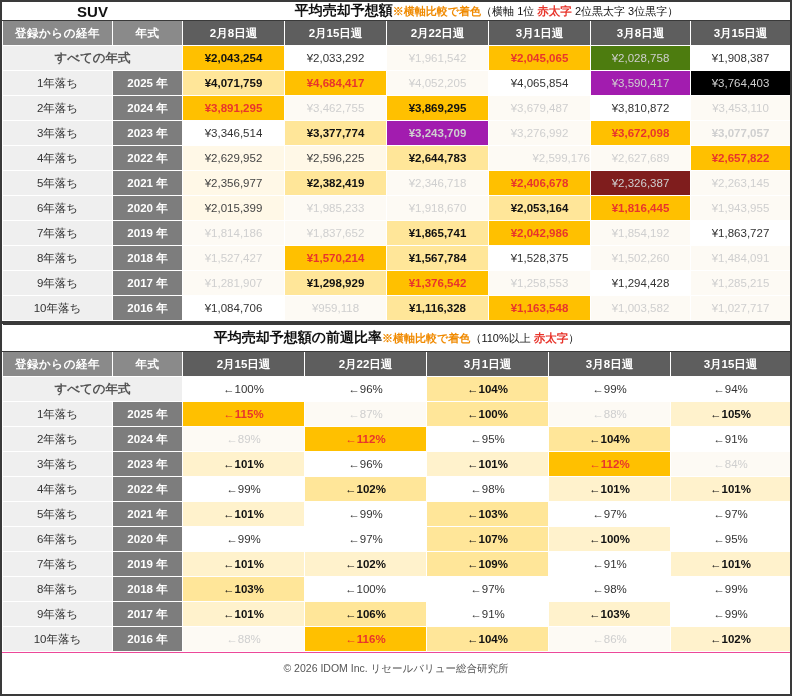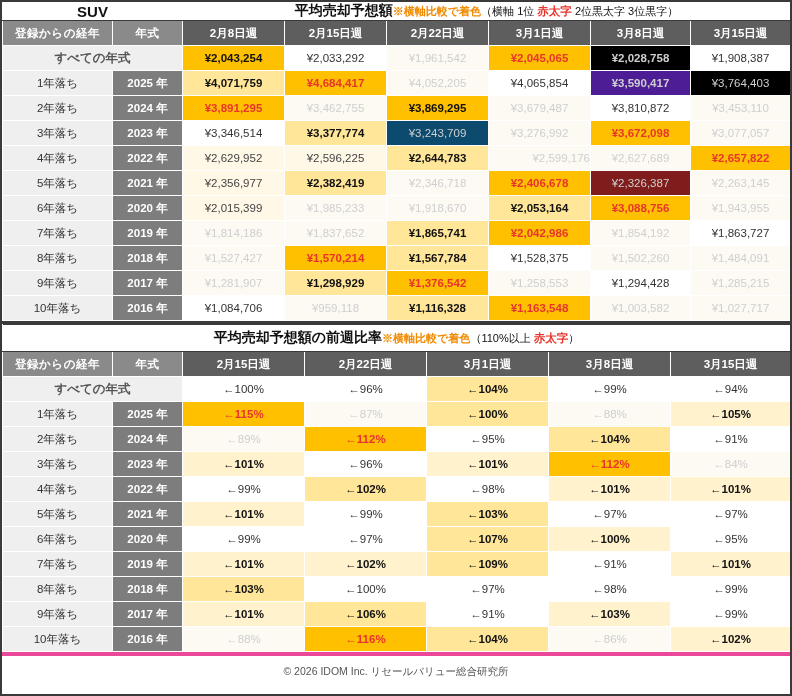--- a/index.html
+++ b/index.html
@@ -85,21 +85,21 @@
     border: none;
     background: #3a3a3a;
     height: 3px;
     padding: 0;
   }
   .footer {
     text-align: center;
     font-size: 10.5px;
     color: #555;
     padding-top: 6px;
-    border-top: 4px solid #ec4899;
+    border-top: 1px solid #ec4899;
     background: #fff;
     height: 24px;
     line-height: 18px;
   }
   .sec2-title td {
     border: none;
     border-top: 1px solid #3a3a3a;
     border-bottom: 1px solid #3a3a3a;
     background: #ffffff;
     height: 27px;
@@ -139,52 +139,52 @@
       <th class="hdr-week">3月15日週</th>
     </tr>
     </tbody>
       <tbody id="t1-body">
         <tr>
           <td class="rowlabel-all" colspan="2">すべての年式</td>
           <td class="val" style="background: rgb(255, 192, 0); color: rgb(17, 17, 17); font-weight: bold;">¥2,043,254</td>
           <td class="val" style="background: rgb(255, 255, 255); color: rgb(51, 51, 51); font-weight: normal;">¥2,033,292</td>
           <td class="val" style="background: rgb(253, 250, 244); color: rgb(207, 207, 207); font-weight: normal;">¥1,961,542</td>
           <td class="val" style="background: rgb(255, 192, 0); color: rgb(232, 53, 44); font-weight: bold;">¥2,045,065</td>
-          <td class="val" style="background: #000000; color: rgb(207, 207, 207); font-weight: bold;">¥2,028,758</td>
+          <td class="val" style="background: #4d7c0f; color: rgb(207, 207, 207); font-weight: normal;">¥2,028,758</td>
           <td class="val" style="background: rgb(255, 255, 255); color: rgb(51, 51, 51); font-weight: normal;">¥1,908,387</td>
         </tr>
         <tr>
           <td class="rowlabel">1年落ち</td>
           <td class="yearlabel">2025 年</td>
           <td class="val" style="background: rgb(255, 230, 153); color: rgb(17, 17, 17); font-weight: bold;">¥4,071,759</td>
           <td class="val" style="background: rgb(255, 192, 0); color: rgb(232, 53, 44); font-weight: bold;">¥4,684,417</td>
           <td class="val" style="background: rgb(253, 250, 244); color: rgb(207, 207, 207); font-weight: normal;">¥4,052,205</td>
           <td class="val" style="background: rgb(255, 255, 255); color: rgb(51, 51, 51); font-weight: normal;">¥4,065,854</td>
-          <td class="val" style="background: #4c1d95; color: rgb(207, 207, 207); font-weight: bold;">¥3,590,417</td>
+          <td class="val" style="background: #a21caf; color: rgb(207, 207, 207); font-weight: normal;">¥3,590,417</td>
           <td class="val" style="background: #000000; color: rgb(207, 207, 207); font-weight: normal; text-align: center;">¥3,764,403</td>
         </tr>
         <tr>
           <td class="rowlabel">2年落ち</td>
           <td class="yearlabel">2024 年</td>
           <td class="val" style="background: rgb(255, 192, 0); color: rgb(232, 53, 44); font-weight: bold;">¥3,891,295</td>
           <td class="val" style="background: rgb(253, 250, 244); color: rgb(207, 207, 207); font-weight: normal;">¥3,462,755</td>
           <td class="val" style="background: rgb(255, 192, 0); color: rgb(17, 17, 17); font-weight: bold;">¥3,869,295</td>
           <td class="val" style="background: rgb(253, 250, 244); color: rgb(207, 207, 207); font-weight: normal;">¥3,679,487</td>
           <td class="val" style="background: rgb(255, 255, 255); color: rgb(51, 51, 51); font-weight: normal;">¥3,810,872</td>
           <td class="val" style="background: rgb(253, 250, 244); color: rgb(207, 207, 207); font-weight: normal;">¥3,453,110</td>
         </tr>
         <tr>
           <td class="rowlabel">3年落ち</td>
           <td class="yearlabel">2023 年</td>
           <td class="val" style="background: rgb(255, 255, 255); color: rgb(51, 51, 51); font-weight: normal;">¥3,346,514</td>
           <td class="val" style="background: rgb(255, 230, 153); color: rgb(17, 17, 17); font-weight: bold;">¥3,377,774</td>
-          <td class="val" style="background: #0c4a6e; color: rgb(207, 207, 207); font-weight: normal;">¥3,243,709</td>
+          <td class="val" style="background: #a21caf; color: rgb(207, 207, 207); font-weight: bold;">¥3,243,709</td>
           <td class="val" style="background: rgb(253, 250, 244); color: rgb(207, 207, 207); font-weight: normal;">¥3,276,992</td>
           <td class="val" style="background: rgb(255, 192, 0); color: rgb(232, 53, 44); font-weight: bold;">¥3,672,098</td>
-          <td class="val" style="background: rgb(253, 250, 244); color: rgb(207, 207, 207); font-weight: normal;">¥3,077,057</td>
+          <td class="val" style="background: rgb(253, 250, 244); color: rgb(207, 207, 207); font-weight: bold;">¥3,077,057</td>
         </tr>
         <tr>
           <td class="rowlabel">4年落ち</td>
           <td class="yearlabel">2022 年</td>
           <td class="val" style="background: rgb(255, 248, 231); color: rgb(68, 68, 68); font-weight: normal;">¥2,629,952</td>
           <td class="val" style="background: rgb(255, 248, 231); color: rgb(68, 68, 68); font-weight: normal;">¥2,596,225</td>
           <td class="val" style="background: rgb(255, 230, 153); color: rgb(17, 17, 17); font-weight: bold;">¥2,644,783</td>
           <td class="val" style="background: rgb(253, 250, 244); color: rgb(207, 207, 207); font-weight: normal; text-align: right;">¥2,599,176</td>
           <td class="val" style="background: rgb(253, 250, 244); color: rgb(207, 207, 207); font-weight: normal;">¥2,627,689</td>
           <td class="val" style="background: rgb(255, 192, 0); color: rgb(232, 53, 44); font-weight: bold;">¥2,657,822</td>
@@ -199,21 +199,21 @@
           <td class="val" style="background: #7f1d1d; color: rgb(207, 207, 207); font-weight: normal;">¥2,326,387</td>
           <td class="val" style="background: rgb(253, 250, 244); color: rgb(207, 207, 207); font-weight: normal;">¥2,263,145</td>
         </tr>
         <tr>
           <td class="rowlabel">6年落ち</td>
           <td class="yearlabel">2020 年</td>
           <td class="val" style="background: rgb(255, 248, 231); color: rgb(68, 68, 68); font-weight: normal;">¥2,015,399</td>
           <td class="val" style="background: rgb(253, 250, 244); color: rgb(207, 207, 207); font-weight: normal;">¥1,985,233</td>
           <td class="val" style="background: rgb(253, 250, 244); color: rgb(207, 207, 207); font-weight: normal;">¥1,918,670</td>
           <td class="val" style="background: rgb(255, 230, 153); color: rgb(17, 17, 17); font-weight: bold;">¥2,053,164</td>
-          <td class="val" style="background: rgb(255, 192, 0); color: rgb(232, 53, 44); font-weight: bold;">¥3,088,756</td>
+          <td class="val" style="background: rgb(255, 192, 0); color: rgb(232, 53, 44); font-weight: bold;">¥1,816,445</td>
           <td class="val" style="background: rgb(253, 250, 244); color: rgb(207, 207, 207); font-weight: normal;">¥1,943,955</td>
         </tr>
         <tr>
           <td class="rowlabel">7年落ち</td>
           <td class="yearlabel">2019 年</td>
           <td class="val" style="background: rgb(253, 250, 244); color: rgb(207, 207, 207); font-weight: normal;">¥1,814,186</td>
           <td class="val" style="background: rgb(253, 250, 244); color: rgb(207, 207, 207); font-weight: normal;">¥1,837,652</td>
           <td class="val" style="background: rgb(255, 230, 153); color: rgb(17, 17, 17); font-weight: bold;">¥1,865,741</td>
           <td class="val" style="background: rgb(255, 192, 0); color: rgb(232, 53, 44); font-weight: bold;">¥2,042,986</td>
           <td class="val" style="background: rgb(253, 250, 244); color: rgb(207, 207, 207); font-weight: normal;">¥1,854,192</td>

